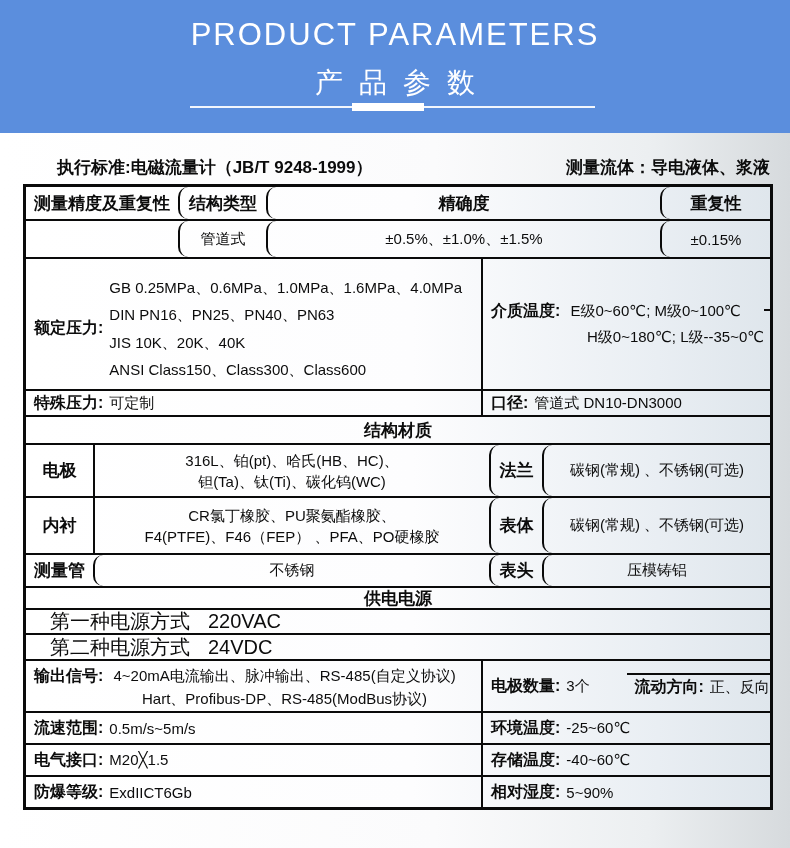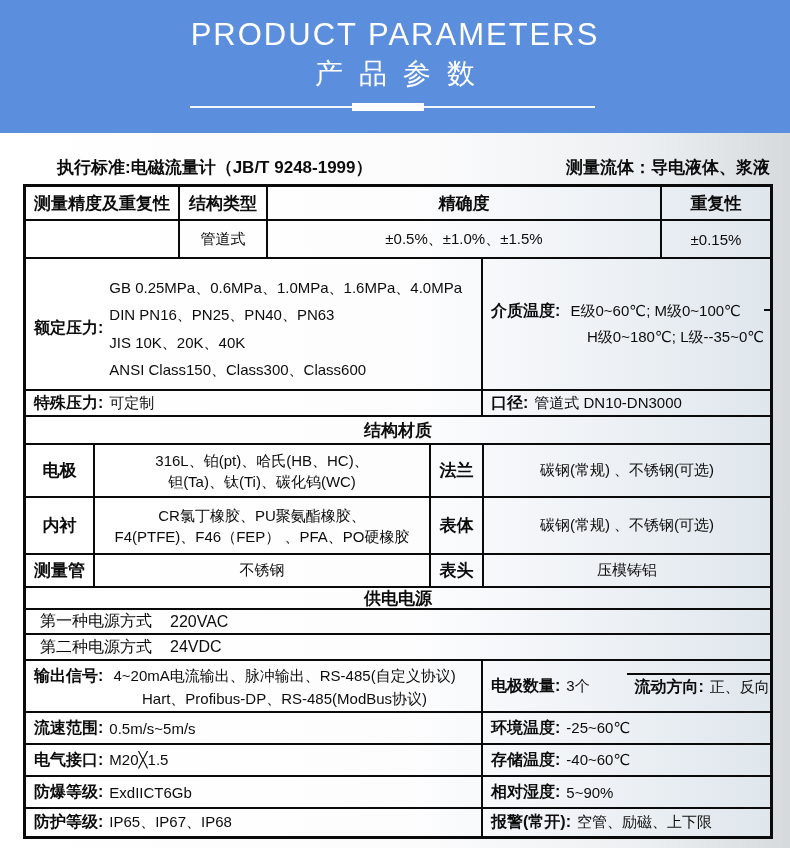--- a/index.html
+++ b/index.html
@@ -5,66 +5,66 @@
   * { margin:0; padding:0; box-sizing:border-box; }
   html,body { background:#fff; }
   .page {
     position:relative; width:790px; height:848px; overflow:hidden;
     font-family:"Liberation Sans","DejaVu Sans",sans-serif; color:#0c0c0c;
     background:linear-gradient(to right,#ffffff 0%,#fbfbfc 55%,#eceff1 82%,#d6dadd 100%);
   }
   
   .banner { position:relative; height:133px; background:#5b8edd; color:#fff; text-align:center; }
   .title-en { padding-top:17px; font-size:31px; letter-spacing:2px; font-weight:400; }
-  .title-zh { margin-top:2px; font-size:28px; letter-spacing:16px; padding-left:16px; font-weight:400; }
+  .title-zh { margin-top:11px; font-size:28px; letter-spacing:16px; padding-left:16px; font-weight:400; }
   .underline { position:absolute; left:190px; top:106px; width:405px; height:2px; background:rgba(255,255,255,.92); }
   .underline .thick { position:absolute; left:162px; top:-3px; width:72px; height:8px; background:#ffffff; }
   
   .meta { display:flex; justify-content:space-between; align-items:flex-end;
           padding:23px 20px 5px 57px; font-size:17px; font-weight:700; }
   
   .ptable {
     margin-left:23px; width:750px; border:3px solid #0a0a0a; font-size:15px;
     background:linear-gradient(to right,#ffffff 0%,#fdfdfe 52%,#e9eef3 85%,#dfe6ec 100%);
     display:flex; flex-direction:column;
   }
   .tr { display:flex; border-top:2px solid #0a0a0a; align-items:stretch; }
   .tr:first-child { border-top:none; }
   .td { display:flex; align-items:center; border-left:2px solid #0a0a0a; overflow:hidden; }
   .td:first-child { border-left:none; }
-  .center { justify-content:center; text-align:center; }
+  .center { justify-content:center; text-align:center;border-radius:10px; }
   .colcenter { flex-direction:column; justify-content:center; text-align:center; line-height:21px; }
   .hdr { font-weight:bold; font-size:17px; }
   .lbl { font-weight:bold; font-size:16px; margin-right:6px; white-space:nowrap; }
   .val { font-size:15px; white-space:nowrap; }
   .pad { padding-left:8px; }
   
   .a1{width:152px}.a2{width:88px}.a3{flex:1}.a4{width:110px}
   
   .b1{width:455px}.b2{flex:1; display:flex; flex-direction:row;}
   
-  .c1{width:67px}.c2{width:336px}.c3{width:53px}.c4{flex:1}
+  .c1{width:67px}.c2{width:396px}.c3{width:53px}.c4{flex:1}
   
   .h-r1{height:32px}.h-r2{height:38px}.h-r3{height:132px}.h-r4{height:26px}
   .h-r5{height:28px}.h-r6{height:53px}.h-r7{height:57px}.h-r8{height:33px}
   .h-r9{height:22px}.h-r10{height:25px}.h-r11{height:26px}.h-r12{height:52px}
   .h-r13{height:32px}.h-r14{height:32px}.h-r15{height:32px}.h-r16{height:29px}
   .sub { display:flex; align-items:center; border-top:2px solid #0a0a0a; }
   .sub:first-child { border-top:none; }
   .sub-70{height:70px}.sub-31{height:31px; flex:1}.sub-26{height:26px; flex:1}
   
   .rated { align-items:center; padding:9px 0 0 8px; }
   .rated .lines { line-height:27.5px; white-space:nowrap; }
   
   .mtemp { display:block; padding:9px 0 0 8px; line-height:26px; }
   .mtemp .l2 { margin-left:96px; }
   
   .outsig { display:block; padding:3px 0 0 8px; line-height:23px; }
   .outsig .l2 { margin-left:108px; }
-  .powrow { padding-left:14px; font-size:16px; }
+  .powrow { padding-left:24px; font-size:20px; }
   .powrow .pval { margin-left:18px; }
 </style>
 </head>
 <body>
 
 <div class="page">
 
   <div class="banner">
     <div class="title-en">PRODUCT PARAMETERS</div>
     <div class="title-zh">产品参数</div>
@@ -225,25 +225,15 @@
     <div class="tr h-r15">
       <div class="td b1 pad">
         <span class="lbl">防爆等级:</span>
         <span class="val">ExdIICT6Gb</span>
       </div>
       <div class="td pad" style="flex:1">
         <span class="lbl">相对湿度:</span>
         <span class="val">5~90%</span>
       </div>
     </div>
-    <div class="tr h-r16">
-      <div class="td b1 pad">
-        <span class="lbl">防护等级:</span>
-        <span class="val">IP65、IP67、IP68</span>
-      </div>
-      <div class="td pad" style="flex:1">
-        <span class="lbl">报警(常开):</span>
-        <span class="val">空管、励磁、上下限</span>
-      </div>
-    </div>
 
   </div>
 </div>
 
 </body></html>

